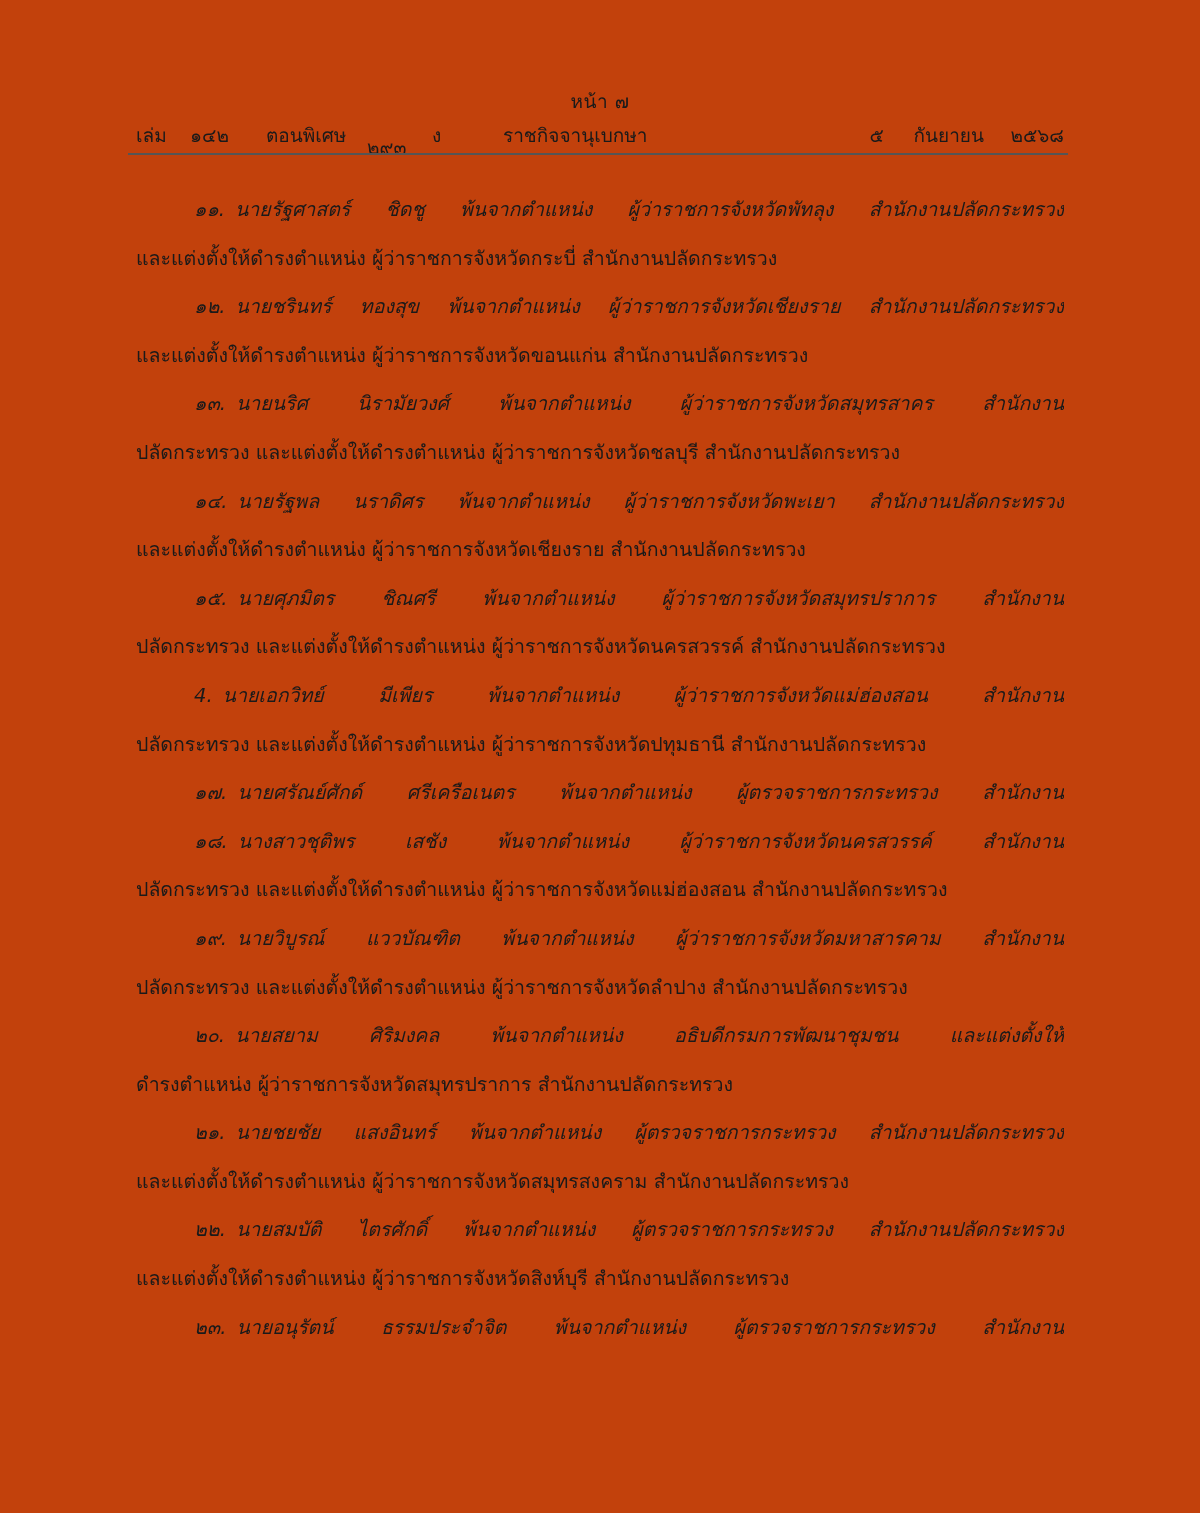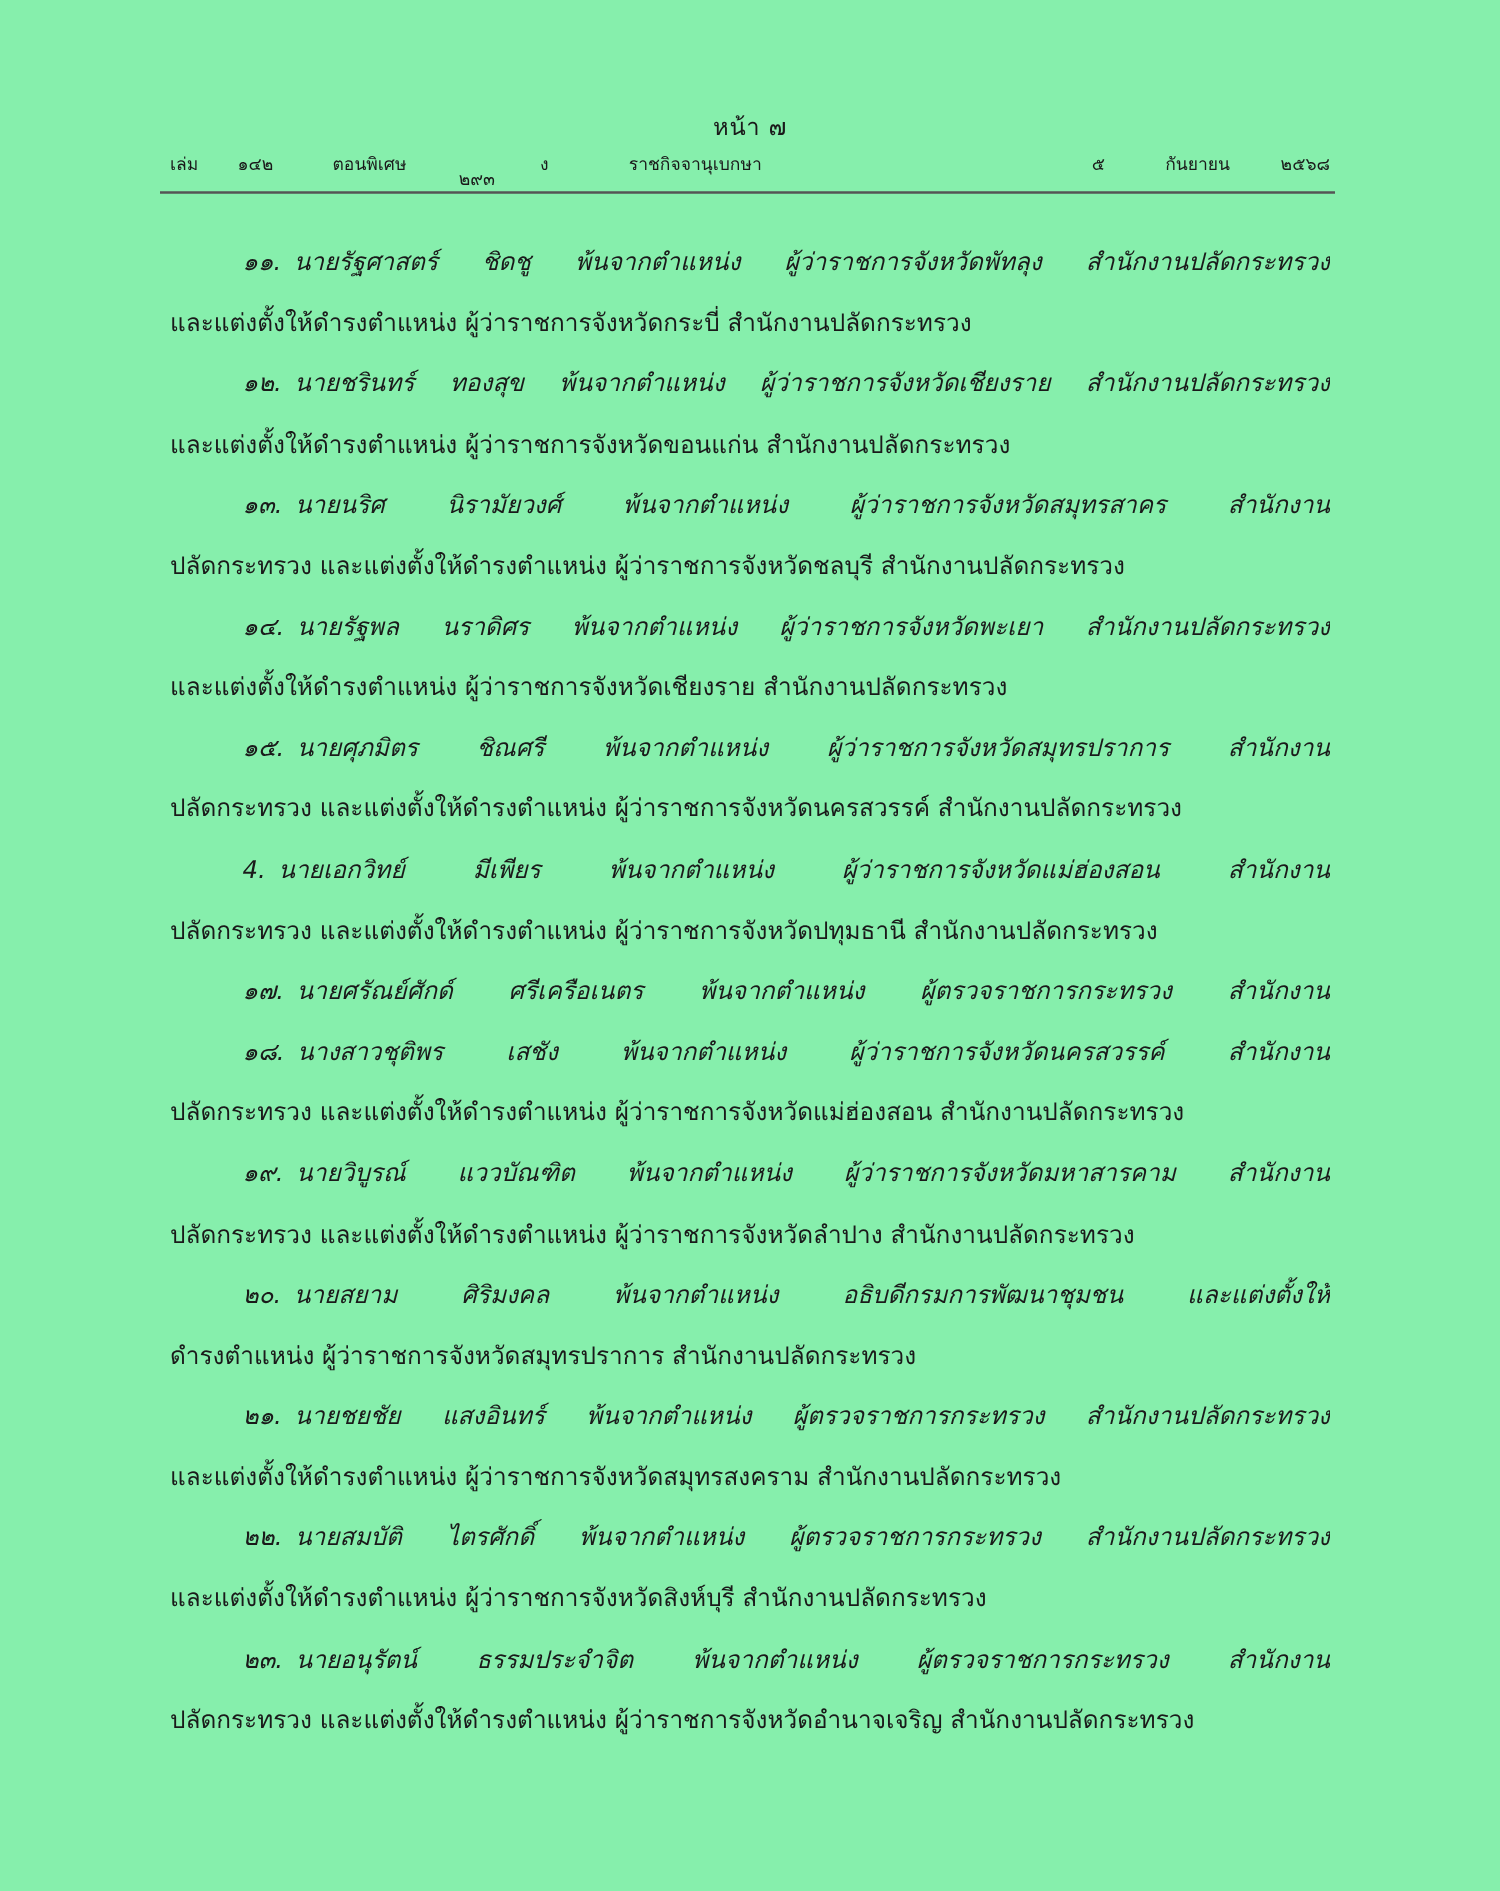--- a/index.html
+++ b/index.html
@@ -13,38 +13,38 @@
       position: relative;
       overflow: hidden;
       font-family: "DejaVu Sans", "Liberation Sans", sans-serif;
       color: #1a1a1a;
     }
     .page {
       position: absolute;
       left: 0; top: 0;
       width: 1200px;
       height: 1513px;
-      background: #86efac;
+      background: #c2410c;
     }
     .page-number {
       position: absolute;
       top: 86px;
       left: 0;
       width: 1200px;
       text-align: center;
       font-size: 19px;
       letter-spacing: 0.5px;
     }
     .running-header {
       position: absolute;
       top: 120px;
       left: 136px;
       width: 928px;
       height: 30px;
-      font-size: 14px;
+      font-size: 19px;
     }
     .running-header span {
       position: absolute;
       top: 0;
       white-space: nowrap;
     }
     .hdr-vol-label { left: 0; }
     .hdr-vol-num { left: 54px; }
     .hdr-issue-label { left: 130px; }
     .hdr-issue-num { left: 231px; margin-top: 12px; }
@@ -156,17 +156,16 @@
     <p class="para">
       <span class="line first"><span class="item-num">๒๑.</span><span>นายชยชัย แสงอินทร์ พ้นจากตำแหน่ง ผู้ตรวจราชการกระทรวง สำนักงานปลัดกระทรวง</span></span>
       <span class="line last">และแต่งตั้งให้ดำรงตำแหน่ง ผู้ว่าราชการจังหวัดสมุทรสงคราม สำนักงานปลัดกระทรวง</span>
     </p>
     <p class="para">
       <span class="line first"><span class="item-num">๒๒.</span><span>นายสมบัติ ไตรศักดิ์ พ้นจากตำแหน่ง ผู้ตรวจราชการกระทรวง สำนักงานปลัดกระทรวง</span></span>
       <span class="line last">และแต่งตั้งให้ดำรงตำแหน่ง ผู้ว่าราชการจังหวัดสิงห์บุรี สำนักงานปลัดกระทรวง</span>
     </p>
     <p class="para">
       <span class="line first"><span class="item-num">๒๓.</span><span>นายอนุรัตน์ ธรรมประจำจิต พ้นจากตำแหน่ง ผู้ตรวจราชการกระทรวง สำนักงาน</span></span>
-      <span class="line last">ปลัดกระทรวง และแต่งตั้งให้ดำรงตำแหน่ง ผู้ว่าราชการจังหวัดอำนาจเจริญ สำนักงานปลัดกระทรวง</span>
     </p>
   </div>
 
 </div>
 
 </body></html>

